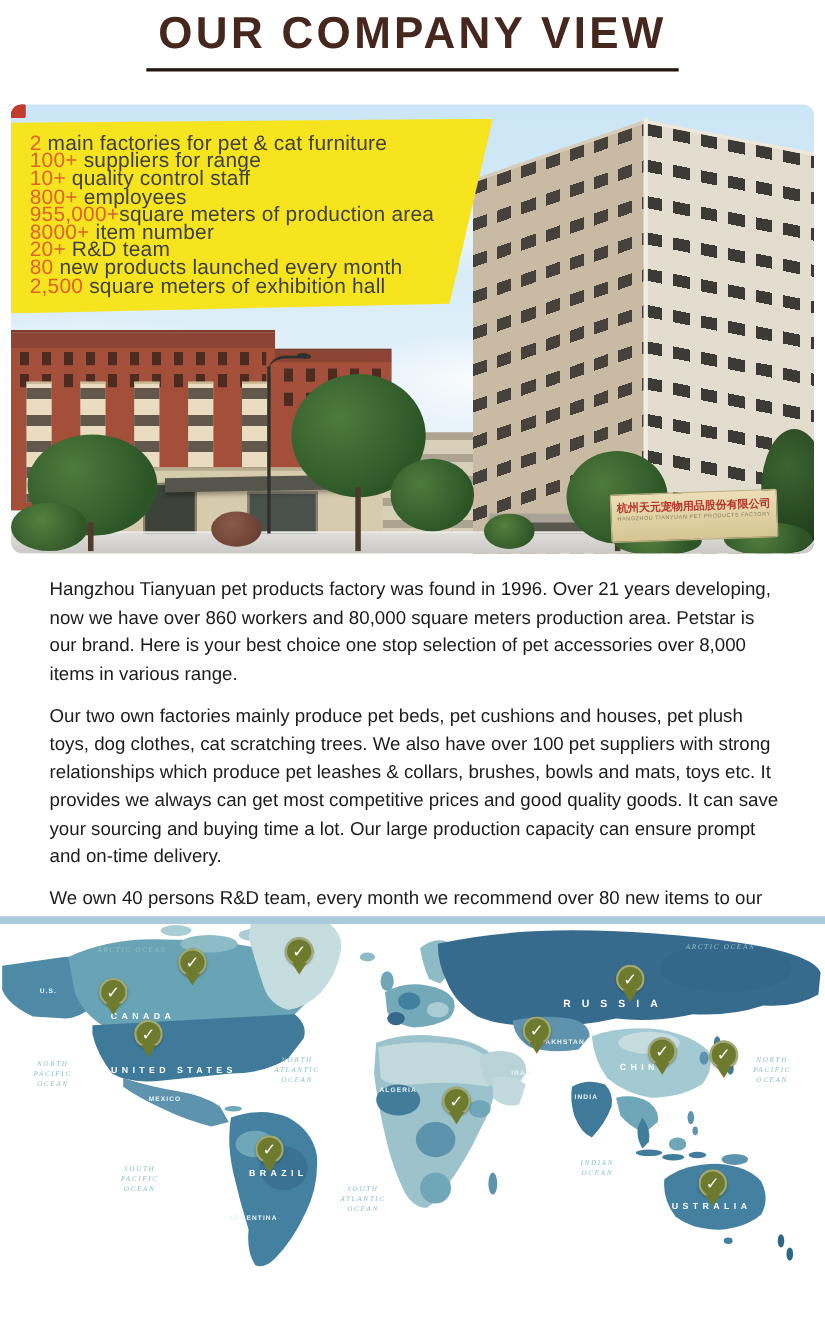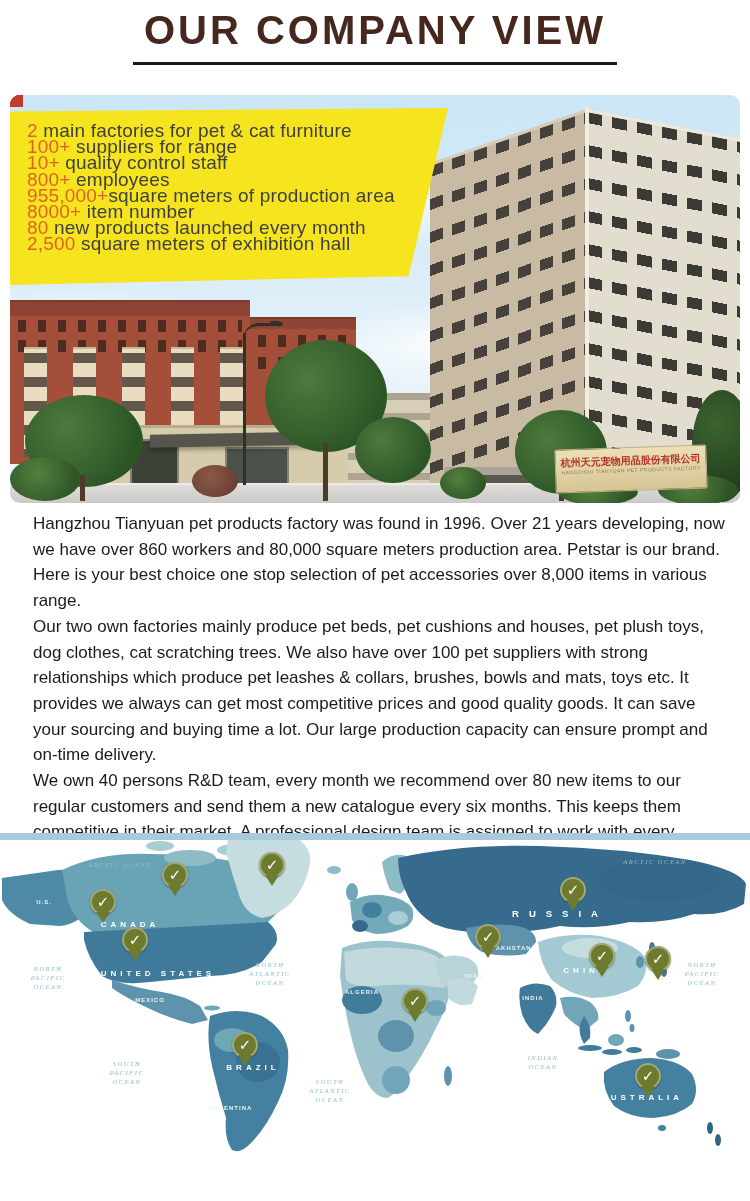--- a/index.html
+++ b/index.html
@@ -96,21 +96,21 @@
 
   
   .stats{position:absolute;left:10px;top:108px;width:438px;height:177px;background:#f6e41f;z-index:10;
       clip-path:polygon(0 2%,100% 0%,91% 95%,0 100%);box-sizing:border-box;padding:15px 0 0 17px;}
   .stat-line{font-size:19px;line-height:16.2px;color:#3f3f3f;letter-spacing:.2px;white-space:pre;}
   .stat-line .num{color:#e0612a;}
 
   
   .about{position:absolute;left:33px;top:511px;width:692px;color:#1b1b1b;
       font-size:17px;line-height:25.7px;}
-  .about p{margin:0;}
+  .about p{margin:12px;}
 
   
   .map-strip{position:absolute;left:0;top:833px;width:750px;height:7px;background:#a9c9dd;}
   .map{position:absolute;left:0;top:840px;width:750px;height:345px;background:#fff;overflow:hidden;}
   .map svg{position:absolute;left:0;top:0;}
   .map-label{position:absolute;transform:translate(-50%,-50%);z-index:2;}
   .map-label.ocean{font-family:"Liberation Serif",serif;font-style:italic;color:#8fc0c4;
       font-size:6.5px;letter-spacing:1.5px;white-space:pre-line;text-align:center;line-height:9px;}
   .map-label.country{color:#fff;font-size:8px;font-weight:700;letter-spacing:4px;white-space:pre;text-align:right;}
   .map-label.country-wide{color:#fff;font-size:9.5px;font-weight:700;letter-spacing:10px;white-space:pre;}
@@ -188,20 +188,21 @@
     </div>
   </div>
 
   <div class="stats" id="stats-lines">
       <div class="stat-line"><span class="num">2</span><span class="txt"> main factories for pet &amp; cat furniture</span></div>
       <div class="stat-line"><span class="num">100+</span><span class="txt"> suppliers for range</span></div>
       <div class="stat-line"><span class="num">10+</span><span class="txt"> quality control staff</span></div>
       <div class="stat-line"><span class="num">800+</span><span class="txt"> employees</span></div>
       <div class="stat-line"><span class="num">955,000+</span><span class="txt">square meters of production area</span></div>
       <div class="stat-line"><span class="num">8000+</span><span class="txt"> item number</span></div>
+      <div class="stat-line"><span class="num">20+</span><span class="txt"> R&amp;D team</span></div>
       <div class="stat-line"><span class="num">80</span><span class="txt"> new products launched every month</span></div>
       <div class="stat-line"><span class="num">2,500</span><span class="txt"> square meters of exhibition hall</span></div>
     </div>
 
   <div class="about" id="about-block">
       <p>Hangzhou Tianyuan pet products factory was found in 1996. Over 21 years developing, now we have over 860 workers and 80,000 square meters production area. Petstar is our brand. Here is your best choice one stop selection of pet accessories over 8,000 items in various range.</p>
       <p>Our two own factories mainly produce pet beds, pet cushions and houses, pet plush toys, dog clothes, cat scratching trees. We also have over 100 pet suppliers with strong relationships which produce pet leashes &amp; collars, brushes, bowls and mats, toys etc. It provides we always can get most competitive prices and good quality goods. It can save your sourcing and buying time a lot. Our large production capacity can ensure prompt and on-time delivery.</p>
       <p>We own 40 persons R&amp;D team, every month we recommend over 80 new items to our regular customers and send them a new catalogue every six months. This keeps them competitive in their market. A professional design team is assigned to work with every customers ( like new products developing; artworks, package etc.). OEM/ODM are always welcomed! Quality, service and new items are our enterprise's life!</p>
       <p>Welcome to visit our factory and our over 2500 square meters large showroom will give you a big surprise!</p>
     </div>

